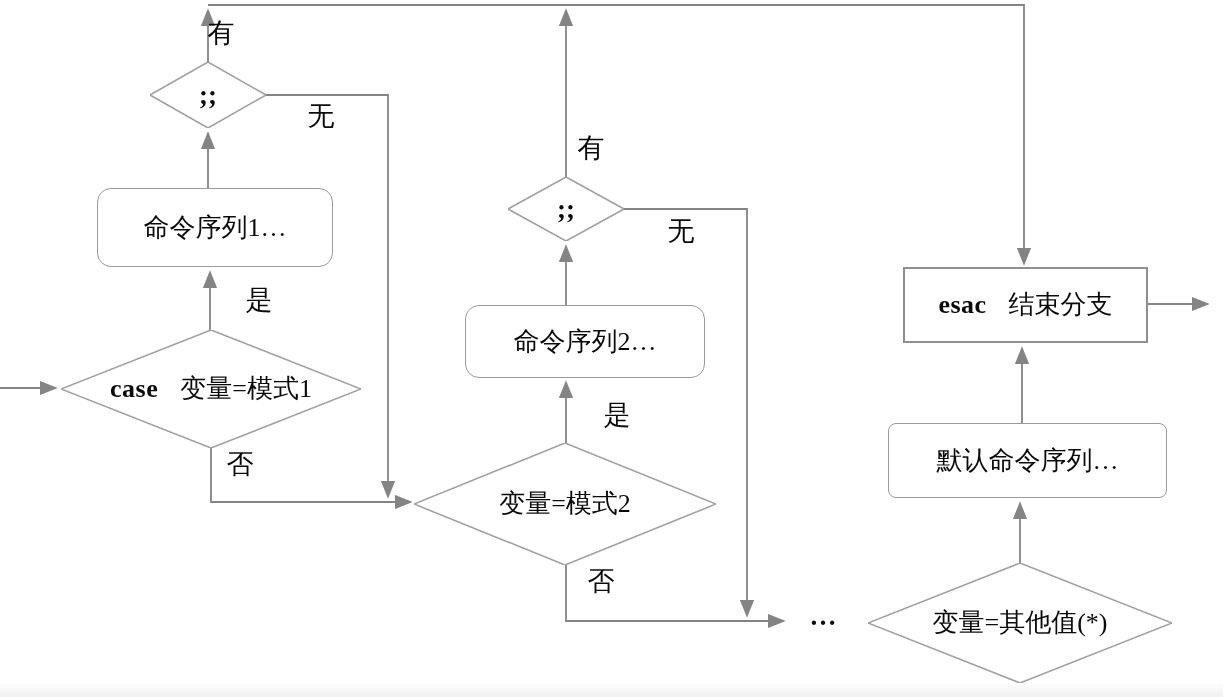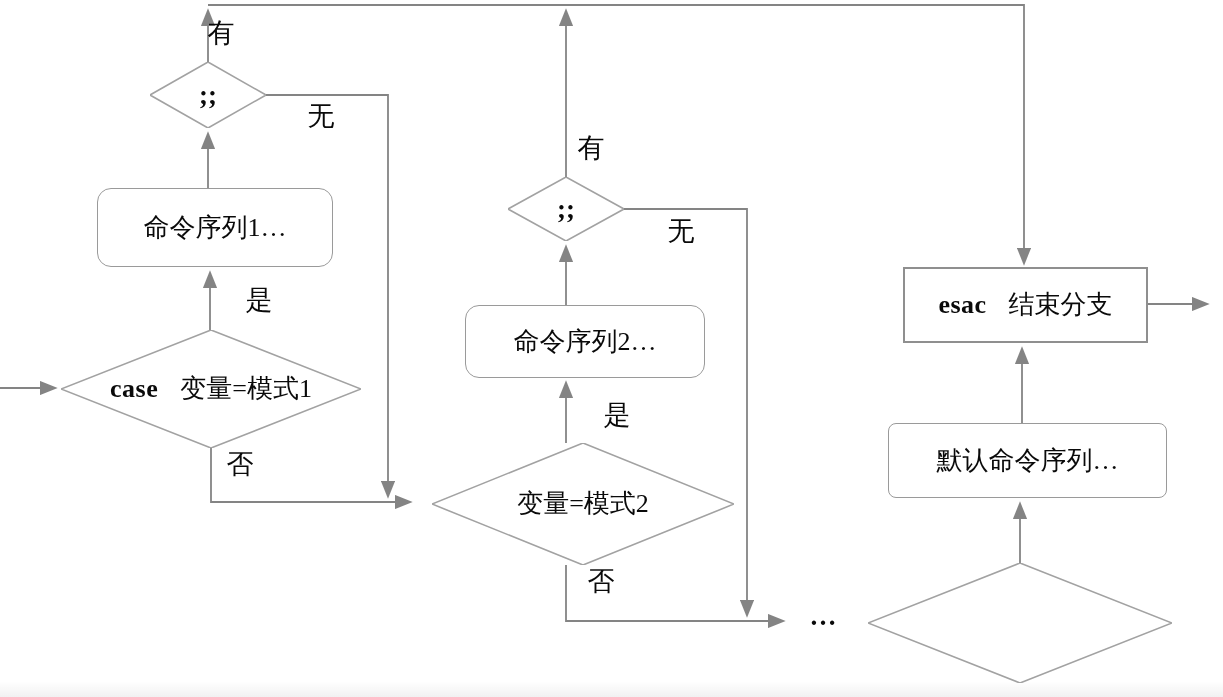--- a/index.html
+++ b/index.html
@@ -143,39 +143,40 @@
     <svg class="shape" viewBox="0 0 116 64" preserveAspectRatio="none">
       <polygon points="0,32 58,0 116,32 58,64"></polygon>
     </svg>
     <div class="node-text semi-text">;;</div>
   </div>
 
   <div class="node rounded-box" style="left:453px; top:305px; width:240px; height:73px;margin-left:12px;">
     <div class="node-text">命令序列2…</div>
   </div>
 
-  <div class="node" style="left:432px; top:443px; width:302px; height:122px;">
+  <div class="node" style="left:414px; top:443px; width:302px; height:122px;">
     <svg class="shape" viewBox="0 0 302 122" preserveAspectRatio="none">
       <polygon points="0,61 151,0 302,61 151,122"></polygon>
     </svg>
     <div class="node-text">变量=模式2</div>
   </div>
 
   <div class="node sharp-box" style="left:903px; top:267px; width:245px; height:76px;">
     <div class="node-text"><span class="kw">esac</span><span>结束分支</span></div>
   </div>
 
   <div class="node rounded-box" style="left:888px; top:423px; width:279px; height:75px; border-radius:8px;">
     <div class="node-text">默认命令序列…</div>
   </div>
 
   <div class="node" style="left:868px; top:563px; width:304px; height:120px;">
     <svg class="shape" viewBox="0 0 304 120" preserveAspectRatio="none">
       <polygon points="0,60 152,0 304,60 152,120"></polygon>
     </svg>
+    <div class="node-text">变量=其他值(*)</div>
   </div>
 
   <span class="edge-label" style="left:221px; top:33px;">有</span>
   <span class="edge-label" style="left:321px; top:116px;">无</span>
   <span class="edge-label" style="left:259px; top:300px;">是</span>
   <span class="edge-label" style="left:240px; top:464px;">否</span>
   <span class="edge-label" style="left:591px; top:148px;">有</span>
   <span class="edge-label" style="left:681px; top:231px;">无</span>
   <span class="edge-label" style="left:617px; top:415px;">是</span>
   <span class="edge-label" style="left:601px; top:581px;">否</span>

